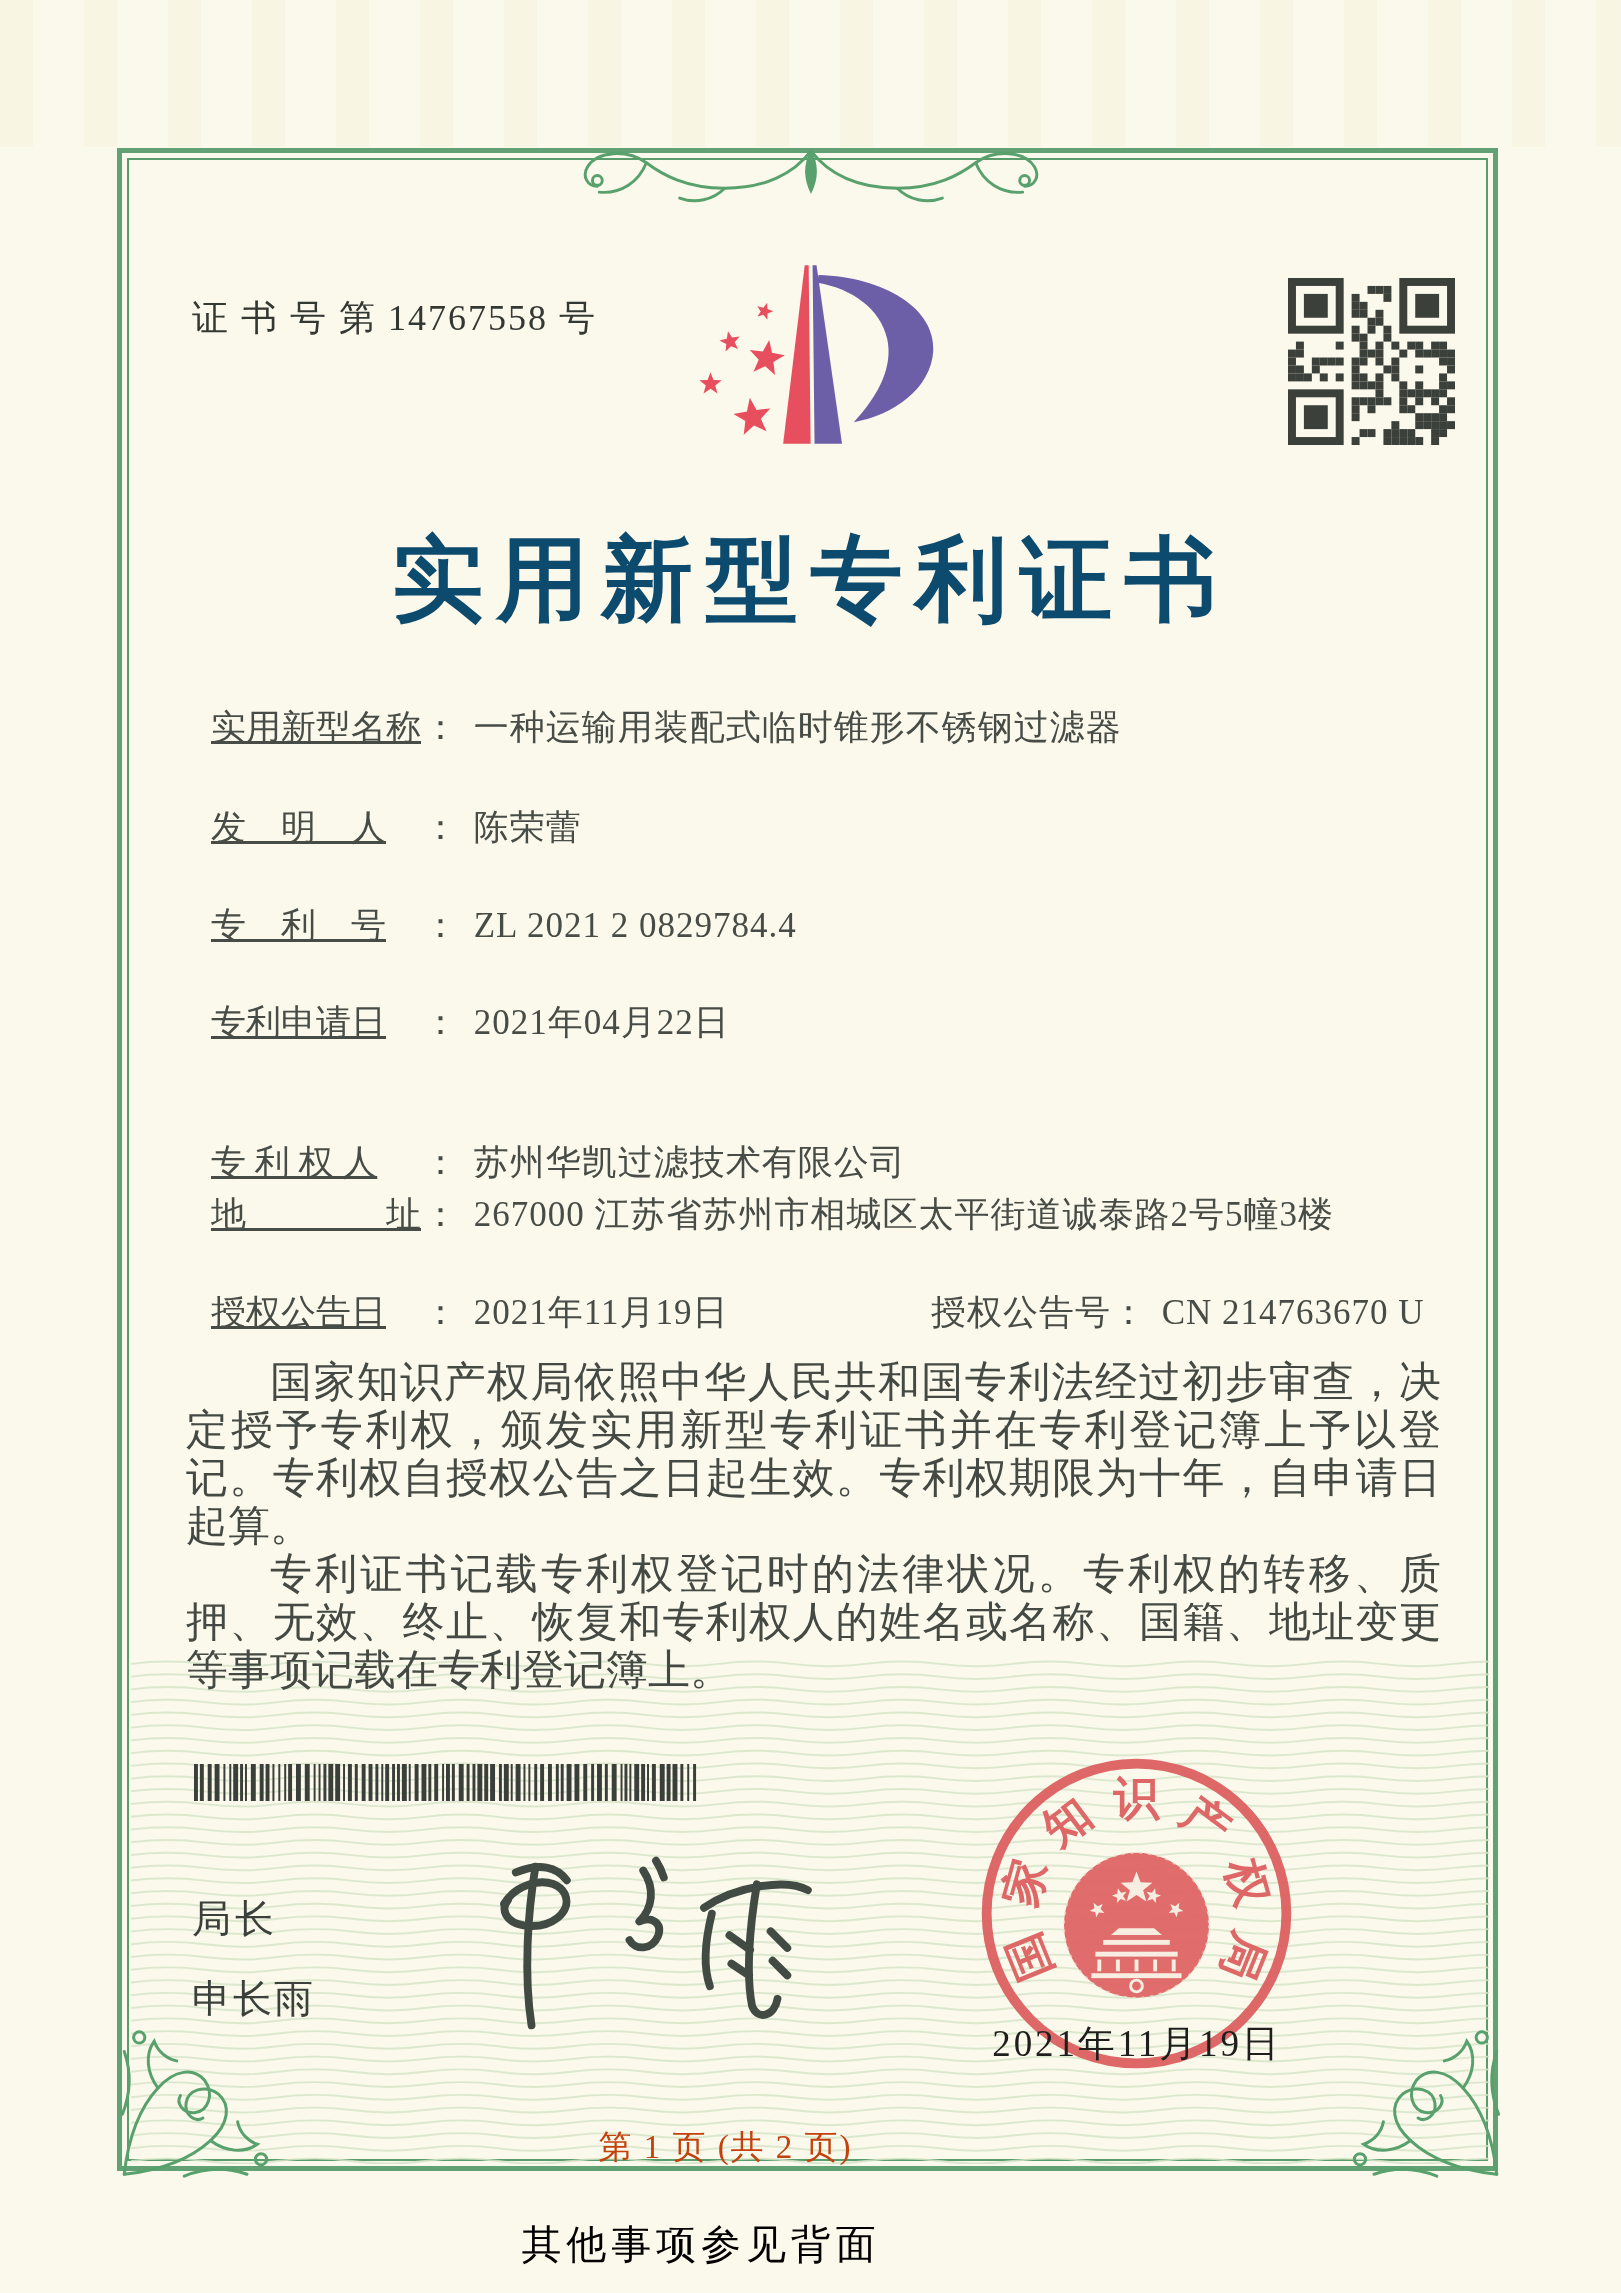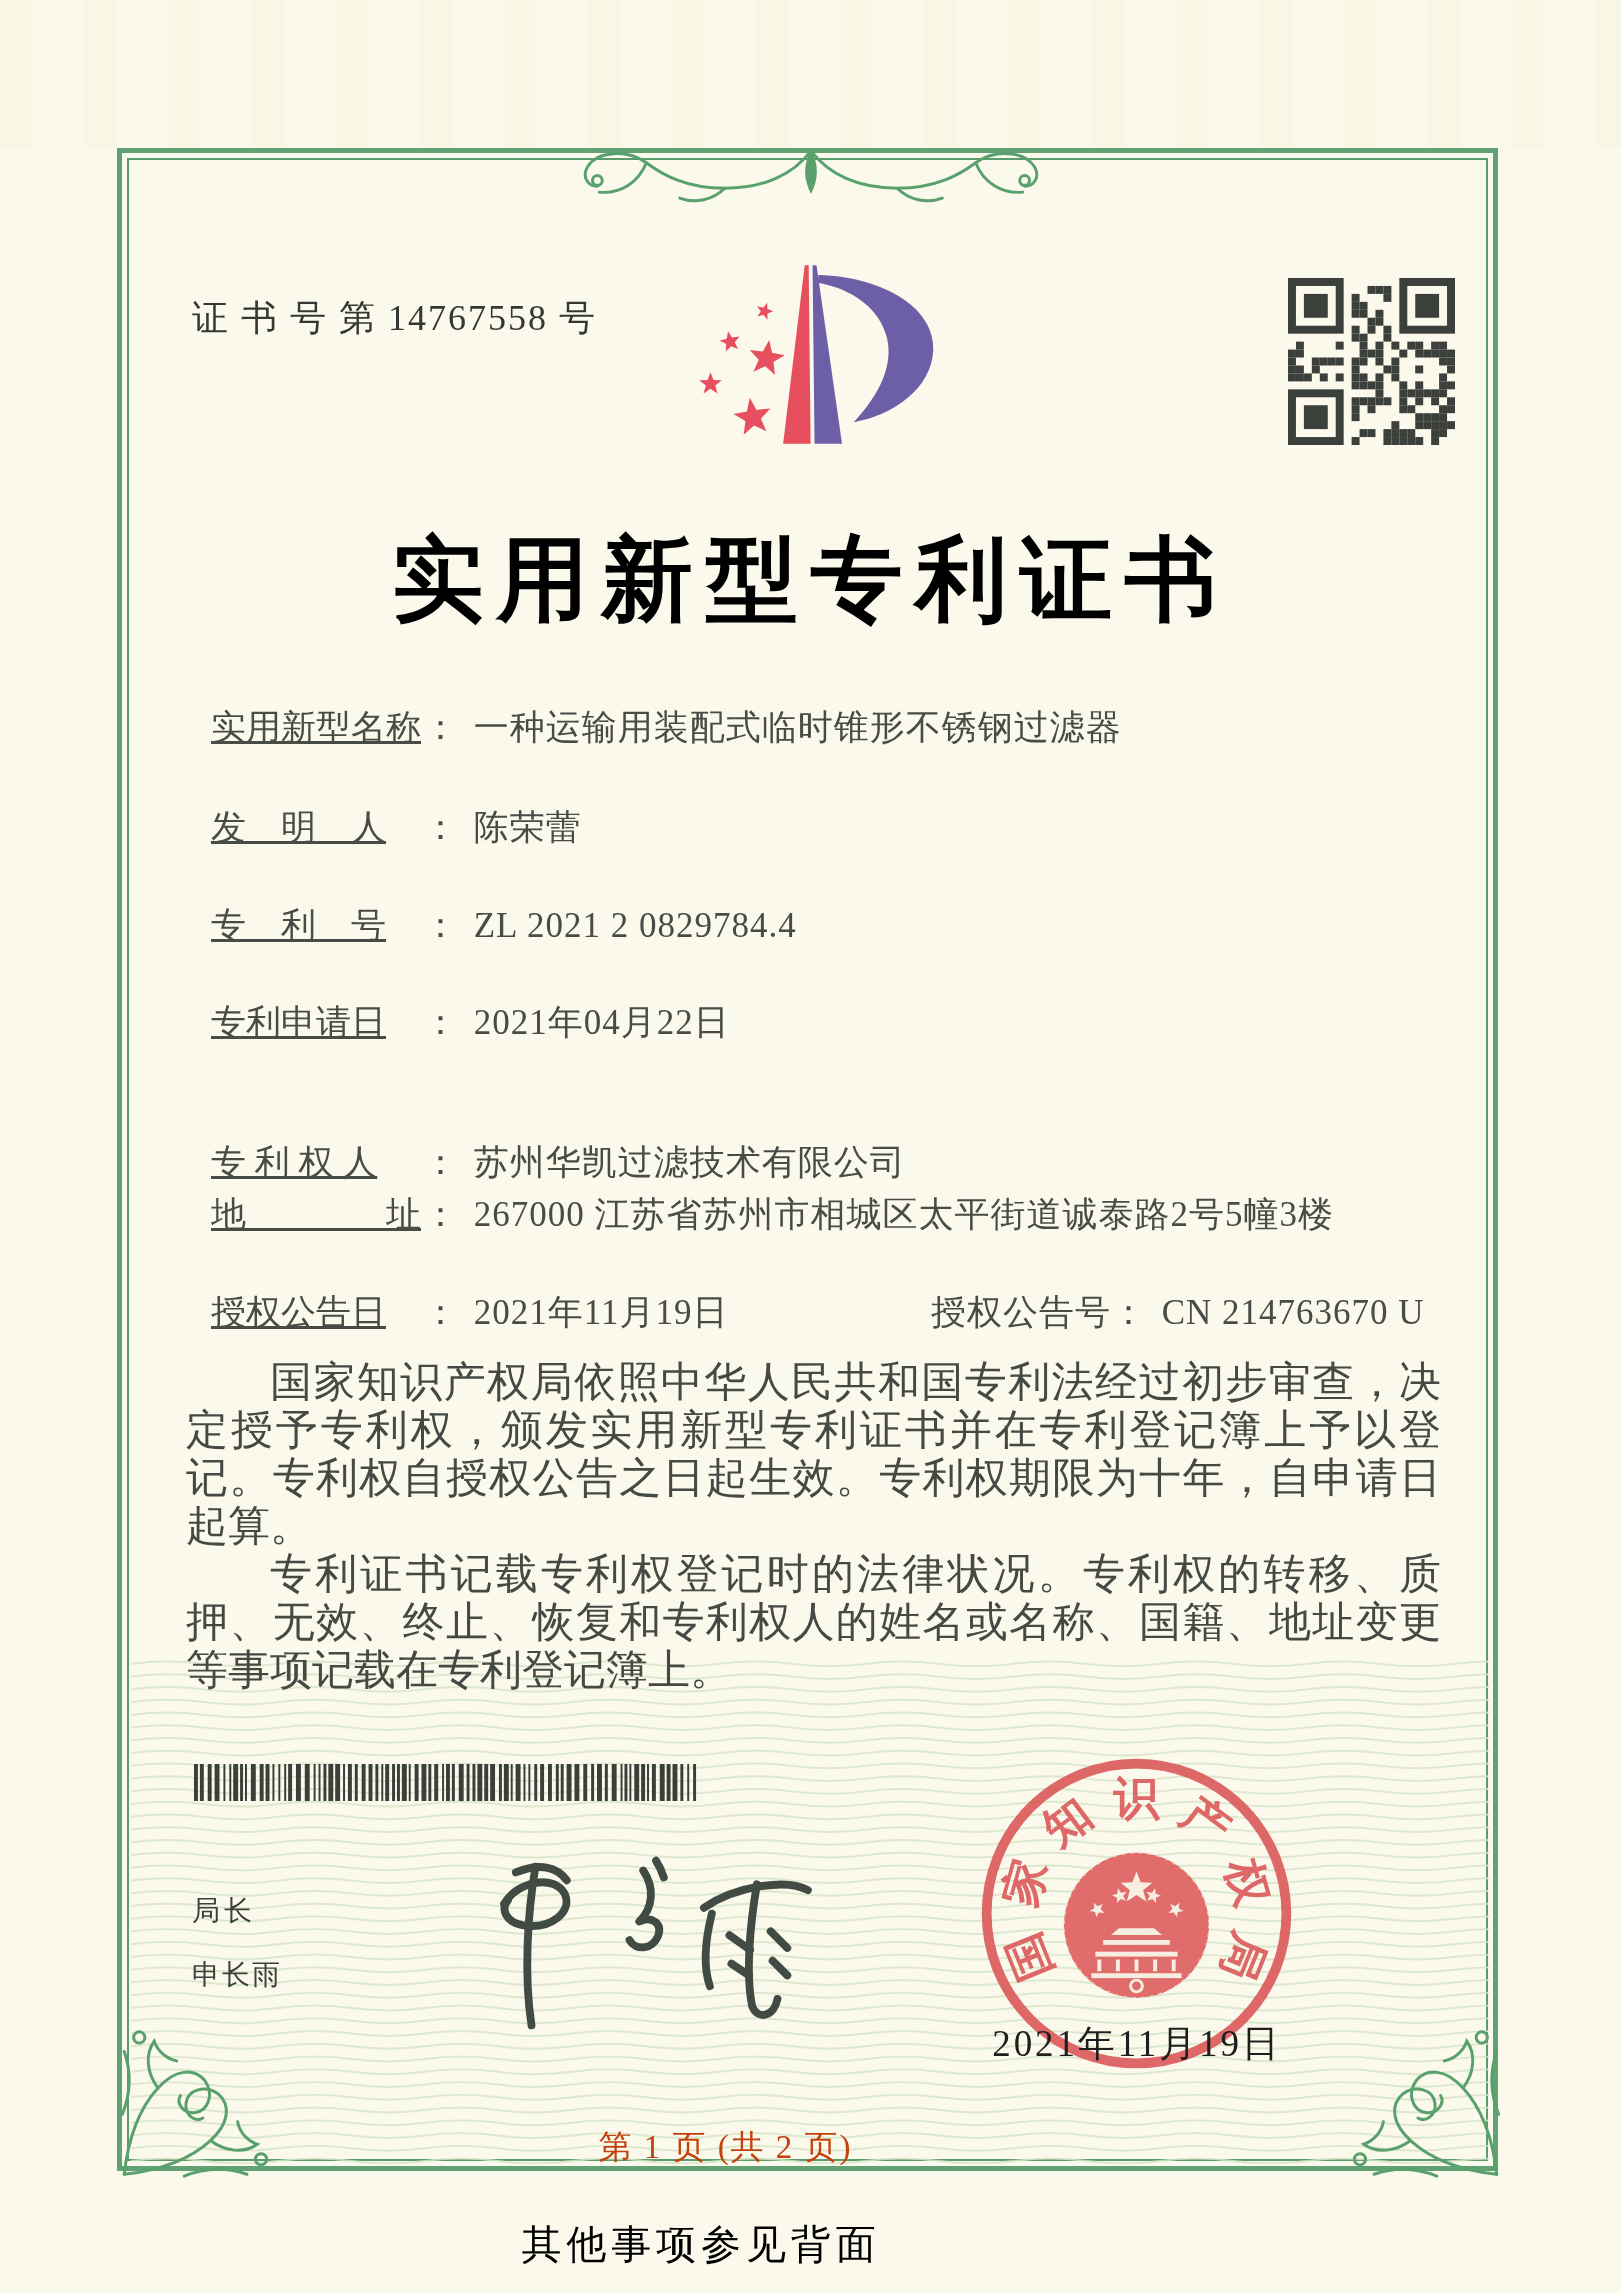--- a/index.html
+++ b/index.html
@@ -28,34 +28,34 @@
   .orn{position:absolute;z-index:5;}
   .content{position:absolute;inset:0;z-index:2;}
   .cert-no{
     position:absolute;left:192px;top:294px;font-size:36px;letter-spacing:2px;
     color:#343833;white-space:nowrap;
   }
   .logo{position:absolute;left:686px;top:253px;width:314px;height:201px;}
   .qr{position:absolute;left:1288px;top:278px;width:167px;height:167px;}
   .title{
     position:absolute;left:0;top:518px;width:1621px;text-align:center;
-    font-size:92px;font-weight:600;letter-spacing:12.7px;color:#000000;white-space:nowrap;
+    font-size:92px;font-weight:600;letter-spacing:12.7px;color:#0c4a6e;white-space:nowrap;
   }
   .row{position:absolute;left:211px;font-size:35px;color:#474d46;white-space:nowrap;}
   .lbl{display:inline-block;width:212px;letter-spacing:0;white-space:pre;vertical-align:bottom;text-decoration:underline;}
   .val{margin-left:15.7px;letter-spacing:1px;}
   .pair2{position:absolute;left:720px;top:0;white-space:nowrap;}
   .pair2 .lbl2{letter-spacing:1px;}
   .paras{
     position:absolute;left:186px;top:1358px;width:1255px;
     font-size:42px;line-height:48px;color:#444a43;text-align:justify;
   }
   .paras p{margin:0;text-indent:2em;}
   .barcode{position:absolute;left:194px;top:1764px;width:505px;height:37px;}
-  .director{position:absolute;left:192px;top:1892px;font-size:28px;color:#3b403b;}
+  .director{position:absolute;left:192px;top:1892px;font-size:39px;color:#3b403b;}
   .director .nm{margin-top:25.5px;letter-spacing:2px;}
   .sig{position:absolute;left:459px;top:1845px;width:392px;height:201px;z-index:4;}
   .seal{position:absolute;left:970px;top:1747px;width:333px;height:333px;z-index:3;mix-blend-mode:multiply;opacity:.93;}
   .seal-date{
     position:absolute;left:980px;top:2019px;width:314px;text-align:center;z-index:4;
     font-size:37px;letter-spacing:2.9px;color:#1e1f1d;white-space:nowrap;
   }
   .page-num{
     position:absolute;left:118px;top:2125px;width:1215px;text-align:center;z-index:2;
     font-size:33px;color:#c2410c;letter-spacing:2px;

